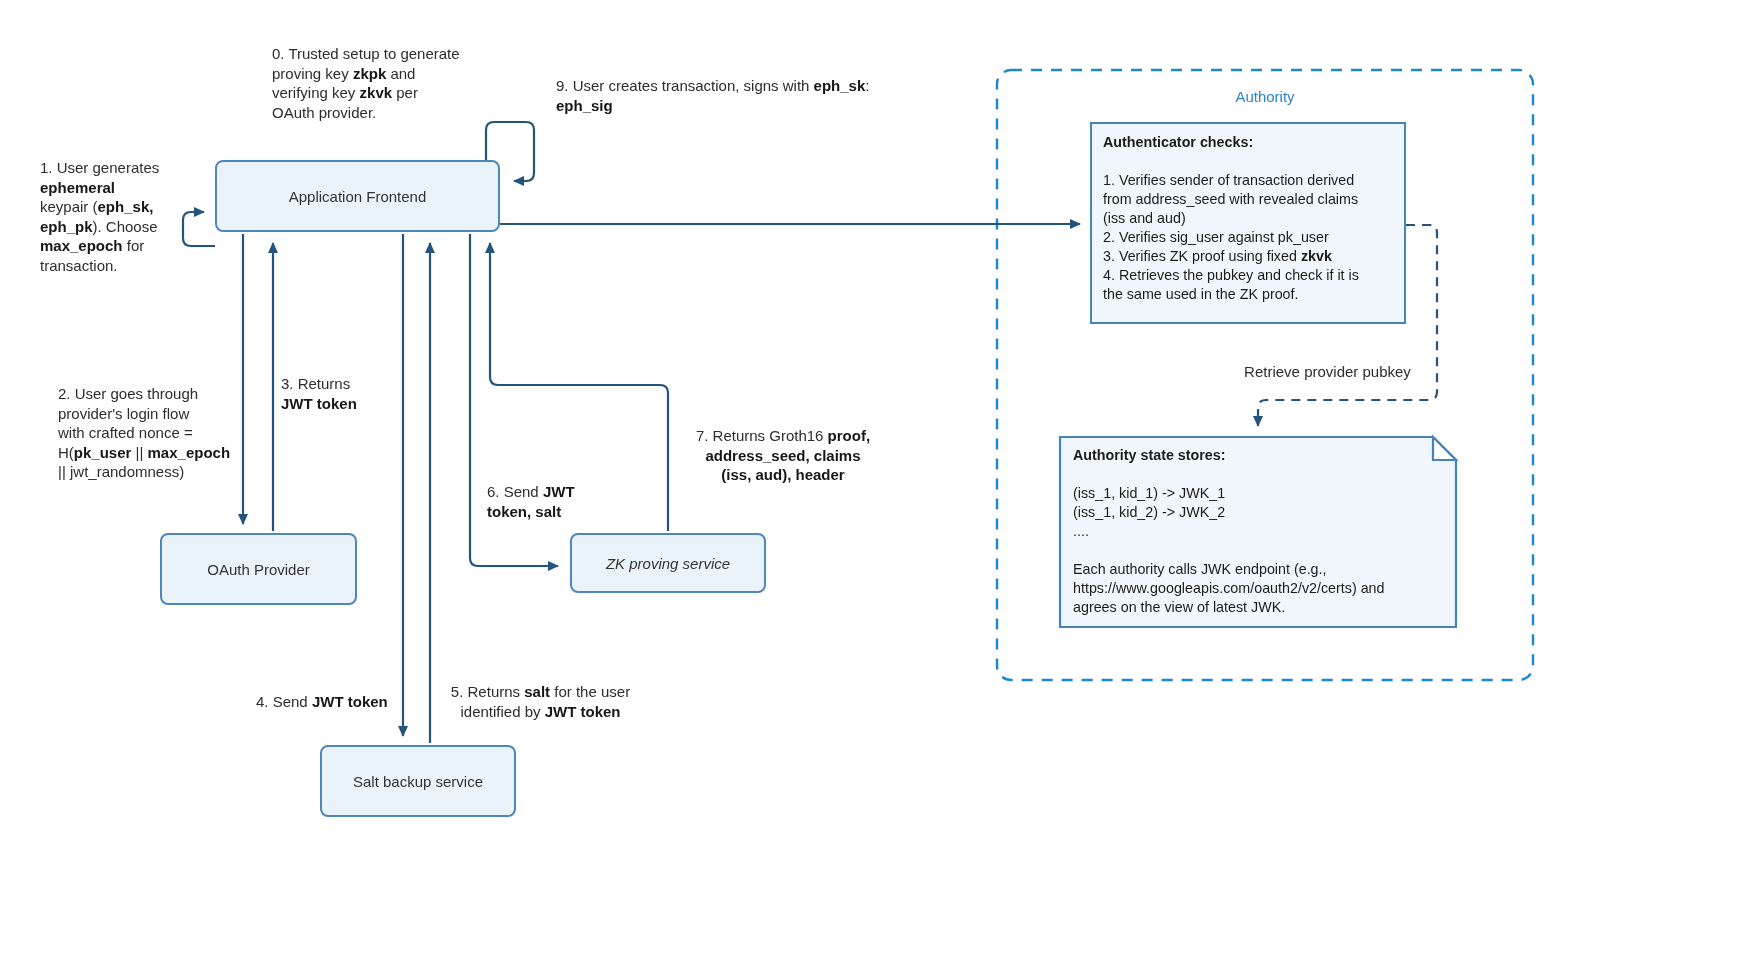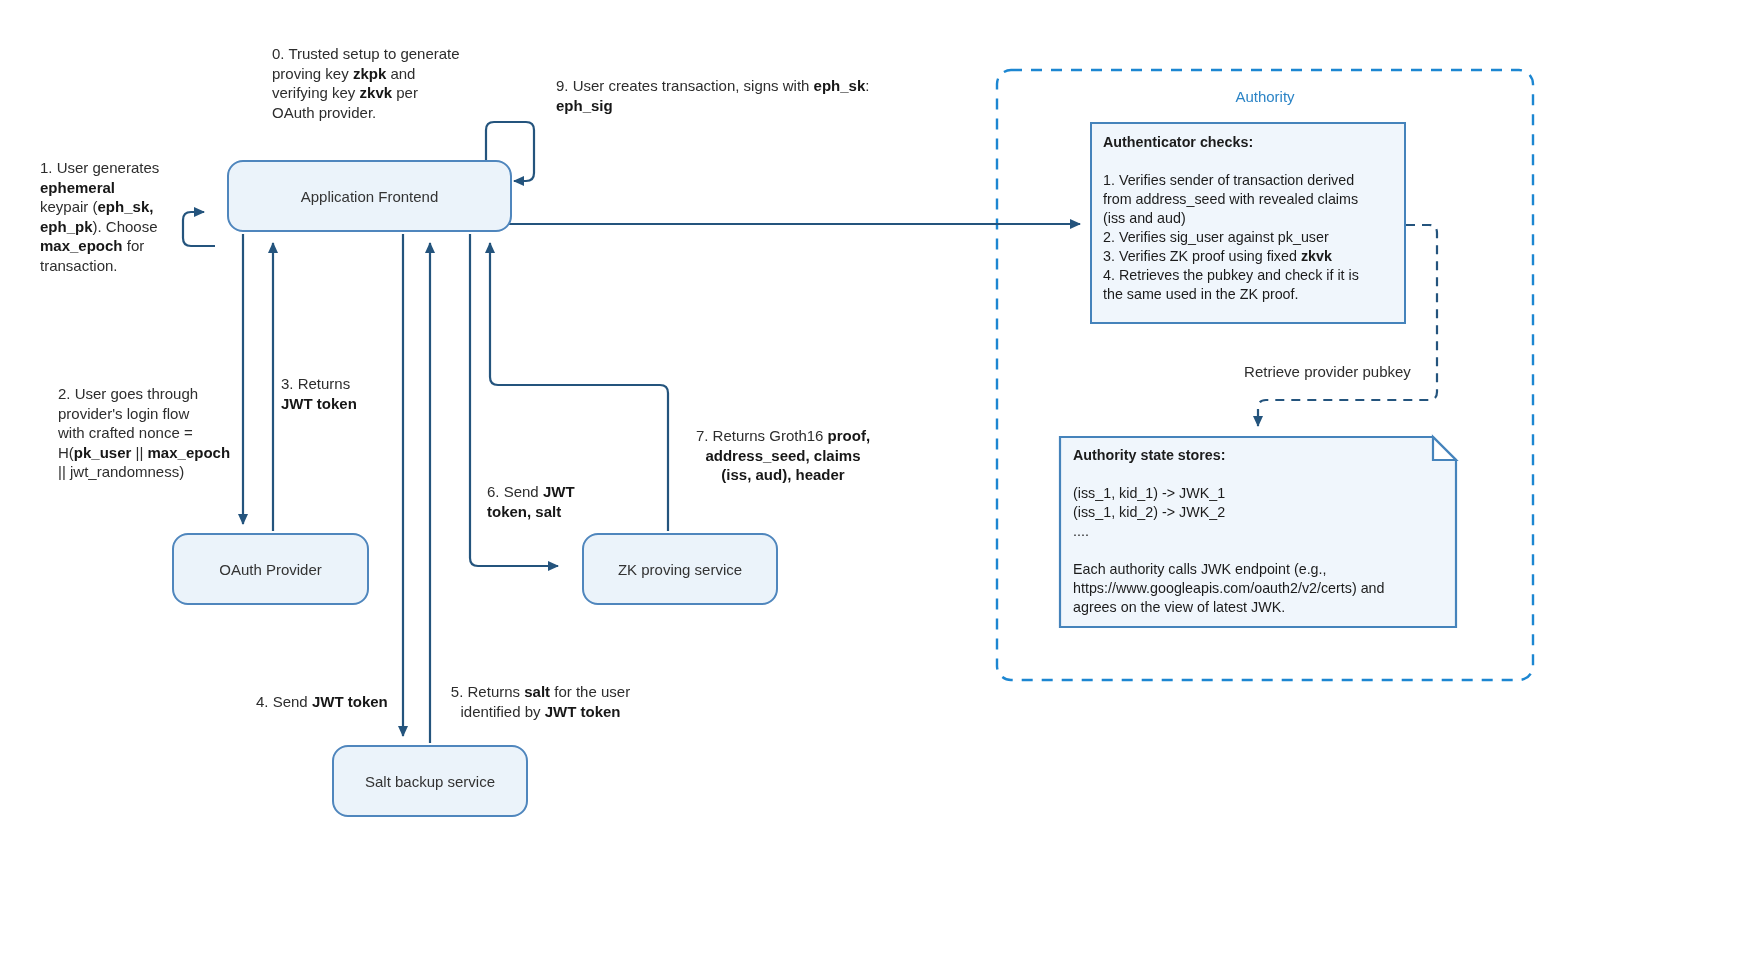--- a/index.html
+++ b/index.html
@@ -20,21 +20,21 @@
   #edges{position:absolute;left:0;top:0;width:1760px;height:959px;}
   .edge{fill:none;stroke:var(--arrow);stroke-width:2.2;}
   .edge.dashed{stroke-dasharray:9 7;}
   .region{fill:none;stroke:var(--authority-border);stroke-width:2.4;stroke-dasharray:11 9;}
   .docshape{fill:var(--panel-fill);stroke:var(--panel-border);stroke-width:2.2;}
   .docfold{fill:#ffffff;stroke:var(--panel-border);stroke-width:2.2;}
   .ahead{fill:var(--arrow);}
   .node{
     position:absolute;display:flex;align-items:center;justify-content:center;
     background:var(--node-fill);border:2.4px solid var(--node-border);
-    border-radius:16px;font-size:15px;color:#333;box-sizing:border-box;text-align:center;margin-left:12px;
+    border-radius:8px;font-size:15px;color:#333;box-sizing:border-box;text-align:center;
   }
   .panel{
     position:absolute;background:var(--panel-fill);border:2.2px solid var(--panel-border);
     border-radius:0;box-sizing:border-box;padding:9px 11px;
     font-size:14.3px;line-height:19px;color:#1c1c1c;
   }
   .note{position:absolute;font-size:15px;line-height:19.5px;color:var(--text);}
   .note b{color:#171717;}
   .doc-text{
     position:absolute;box-sizing:border-box;padding:9px 13px;
@@ -85,21 +85,21 @@
   </svg>
 
   <div class="node" style="left:215px;top:160px;width:285px;height:72px;">
     <span>Application Frontend</span>
   </div>
 
   <div class="node" style="left:160px;top:533px;width:197px;height:72px;">
     <span>OAuth Provider</span>
   </div>
 
-  <div class="node" style="left:570px;top:533px;width:196px;height:72px;">
+  <div class="node" style="left:570px;top:533px;width:196px;height:60px;font-style:italic;">
     <span>ZK proving service</span>
   </div>
 
   <div class="node" style="left:320px;top:745px;width:196px;height:72px;">
     <span>Salt backup service</span>
   </div>
 
   <div class="authority-title" style="left:997px;top:88px;width:536px;">Authority</div>
 
   <div class="panel" style="left:1090px;top:122px;width:316px;height:202px;">

